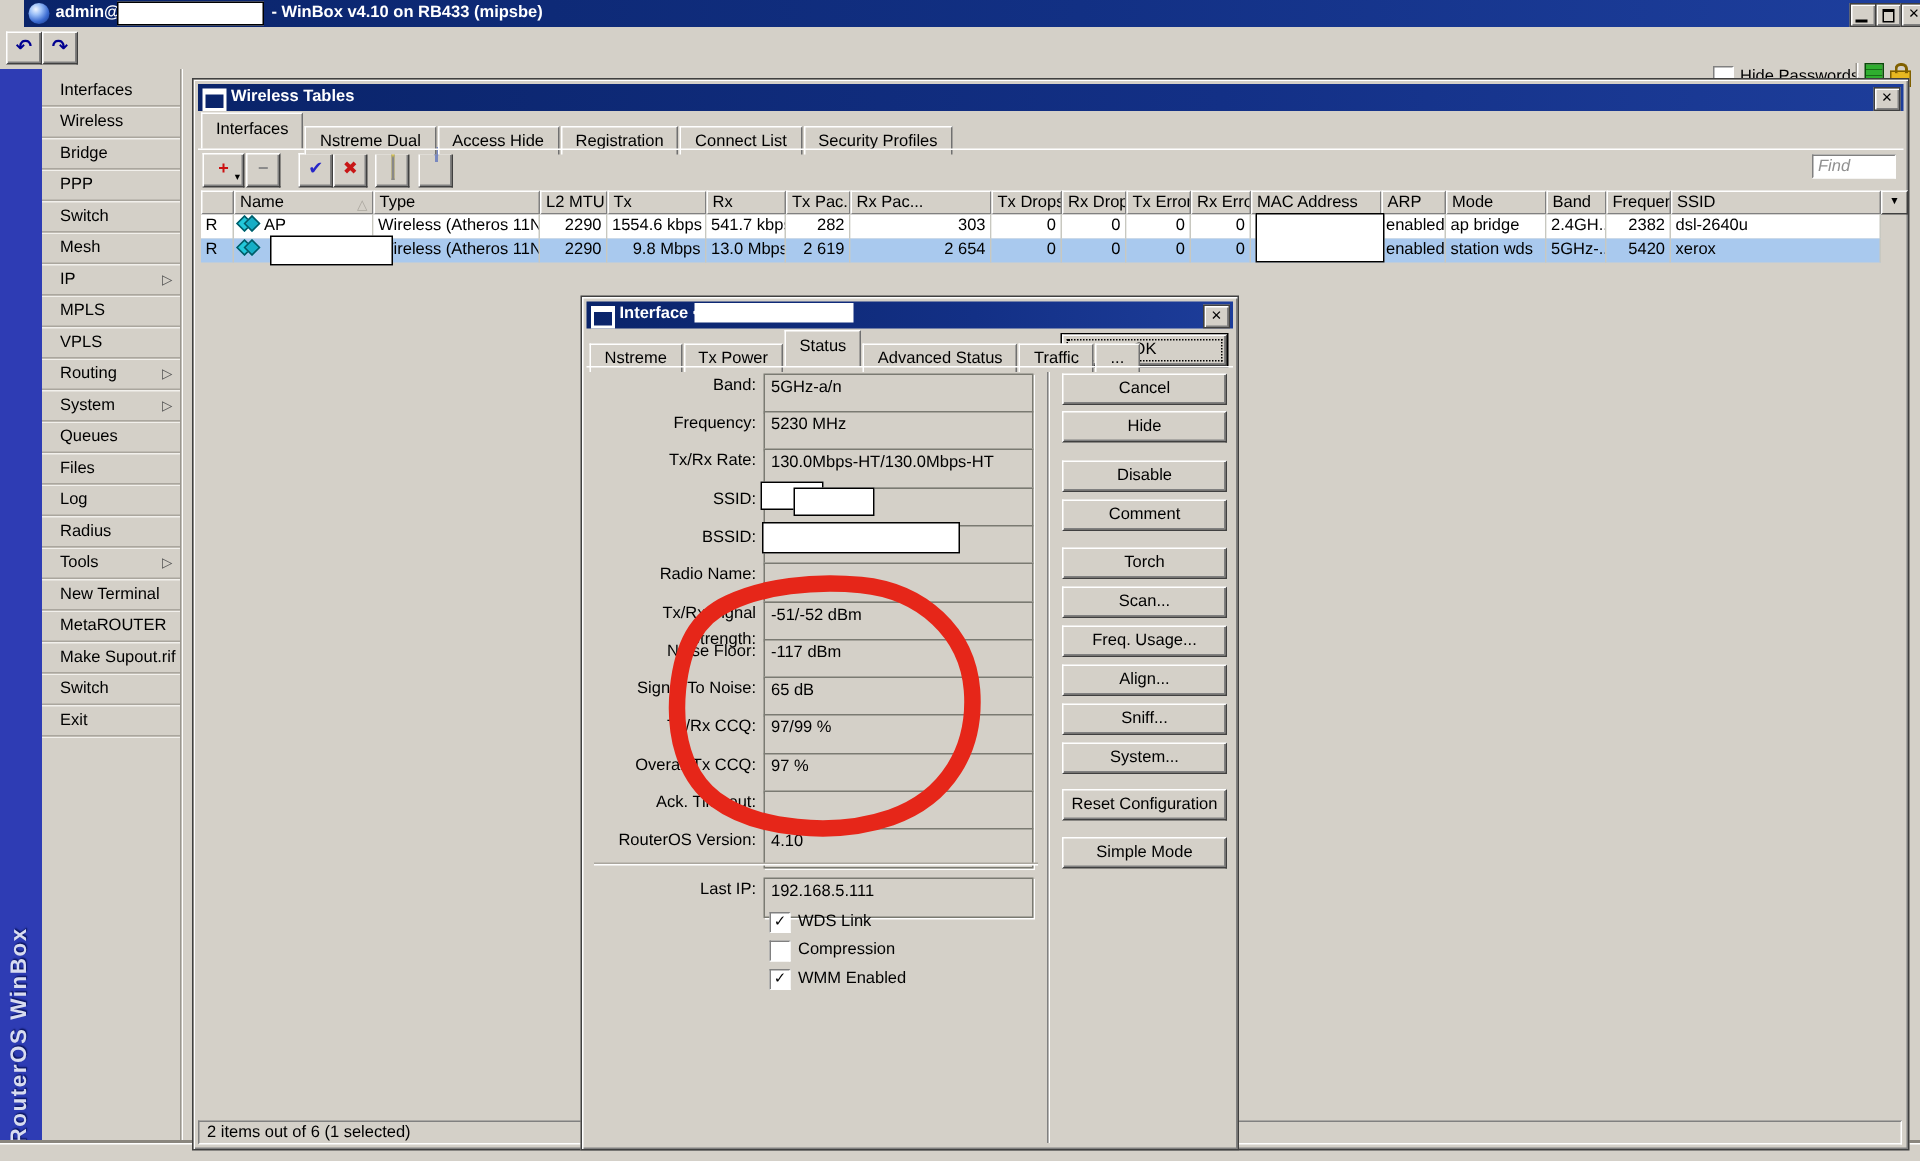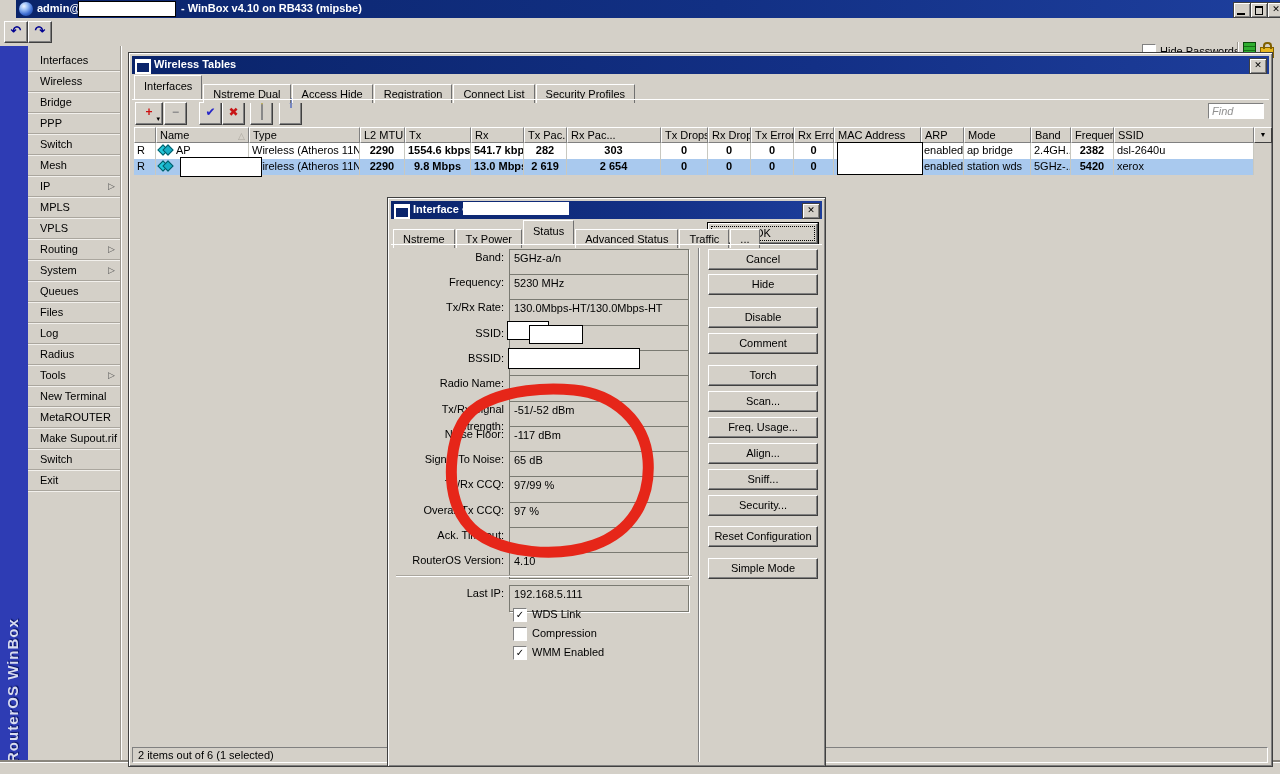--- a/index.html
+++ b/index.html
@@ -95,21 +95,21 @@
   
   .wtable{position:absolute;left:5px;top:74px;}
   .trow{display:flex;height:16px;line-height:15px;}
   .th{background:#d4d0c8;border-top:1px solid #fff;border-left:1px solid #fff;
       border-right:1px solid #808080;border-bottom:1px solid #808080;
       padding:0 3px;box-sizing:border-box;overflow:hidden;white-space:nowrap;position:relative;}
   .td{padding:0 3px;box-sizing:border-box;overflow:hidden;white-space:nowrap;position:relative;
       border-right:1px solid #c8c8c0;}
   .r1 .td{background:#fff;}
   .r2 .td{background:#a9c9ee;}
-  .num{text-align:center;font-weight:bold;}
+  .num{text-align:right;}
   .w0{width:22px}.w1{width:93px}.w2{width:111px}.w3{width:45px}.w4{width:66px}.w5{width:53px}
   .w6{width:43px}.w7{width:94px}.w8{width:47px}.w9{width:43px}.w10{width:43px}.w11{width:40px}
   .w12{width:87px}.w13{width:43px}.w14{width:67px}.w15{width:40px}.w16{width:43px}.w17{width:140px}
   .hdrop{width:18px;background:#d4d0c8;border:1px solid;border-color:#fff #404040 #404040 #fff;
          text-align:center;font-size:7px;line-height:14px;box-sizing:border-box;}
   .sortic{position:absolute;right:3px;top:1px;color:#aaa69e;font-size:9px;}
   .wific{display:inline-block;width:14px;height:10px;position:relative;margin-right:3px;vertical-align:-1px;}
   .wific i{position:absolute;width:6px;height:6px;background:#22c8da;border:1px solid #045a66;transform:rotate(45deg);top:1px;}
   .wific i.b{left:5px;background:#16aec6;}
   .wific i.a{left:0;}
@@ -374,21 +374,21 @@
     <span class="btn default" style="top:25px">OK</span>
     <span class="btn" style="top:51px">Cancel</span>
     <span class="btn" style="top:76px">Hide</span>
     <span class="btn" style="top:109px">Disable</span>
     <span class="btn" style="top:135px">Comment</span>
     <span class="btn" style="top:167px">Torch</span>
     <span class="btn" style="top:193px">Scan...</span>
     <span class="btn" style="top:219px">Freq. Usage...</span>
     <span class="btn" style="top:245px">Align...</span>
     <span class="btn" style="top:271px">Sniff...</span>
-    <span class="btn" style="top:297px">Security...</span>
+    <span class="btn" style="top:297px">System...</span>
     <span class="btn" style="top:328px">Reset Configuration</span>
     <span class="btn" style="top:360px">Simple Mode</span>
 
     <span class="redact" style="left:75px;top:4px;width:106px;height:13px;border:none"></span>
   </div>
 
   <svg class="annot" viewBox="0 0 1280 774">
     <path d="M 574 390
              C 615 394 645 422 648 460
              C 651 500 631 532 594 545

